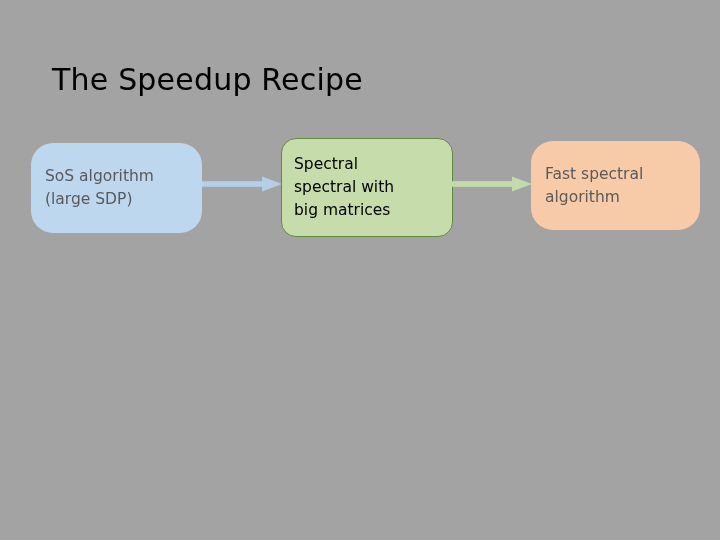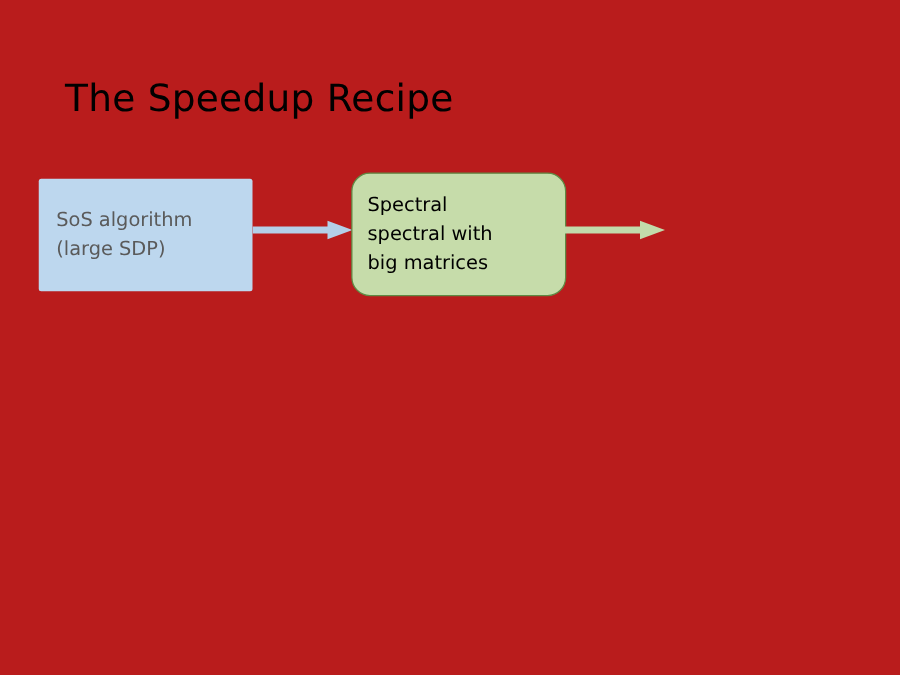--- a/index.html
+++ b/index.html
@@ -10,21 +10,21 @@
   body {
     width: 720px;
     height: 540px;
     position: relative;
     overflow: hidden;
     font-family: "DejaVu Sans", sans-serif;
   }
   .slide {
     position: absolute;
     inset: 0;
-    background: #b91c1c;
+    background: #a3a3a3;
   }
   .slide-title {
     position: absolute;
     left: 52px;
     top: 60px;
     font-size: 30px;
     line-height: 40px;
     font-weight: 400;
     color: #000000;
     letter-spacing: 0.2px;
@@ -35,21 +35,21 @@
     left: 0;
     top: 0;
     width: 720px;
     height: 540px;
   }
   .node {
     position: absolute;
     box-sizing: border-box;
     display: flex;
     align-items: center;
-    border-radius: 2px;
+    border-radius: 22px;
   }
   .node-label {
     font-size: 15.5px;
     line-height: 23px;
     padding-left: 14px;
     padding-right: 8px;
     white-space: pre-line;
   }
   
   #node-sos {
@@ -119,15 +119,19 @@
       <span class="node-label">Spectral
 spectral with
 big matrices</span>
     </div>
 
     <svg class="arrow" id="arrow-2" viewBox="0 0 80 22" preserveAspectRatio="none">
       <rect x="0" y="8.2" width="62" height="5.6" fill="#c2dbab"></rect>
       <polygon points="60,3.6 80,11 60,18.4" fill="#c2dbab"></polygon>
     </svg>
 
+    <div class="node" id="node-fast">
+      <span class="node-label">Fast spectral
+algorithm</span>
+    </div>
 
   </div>
 </div>
 
 </body></html>

